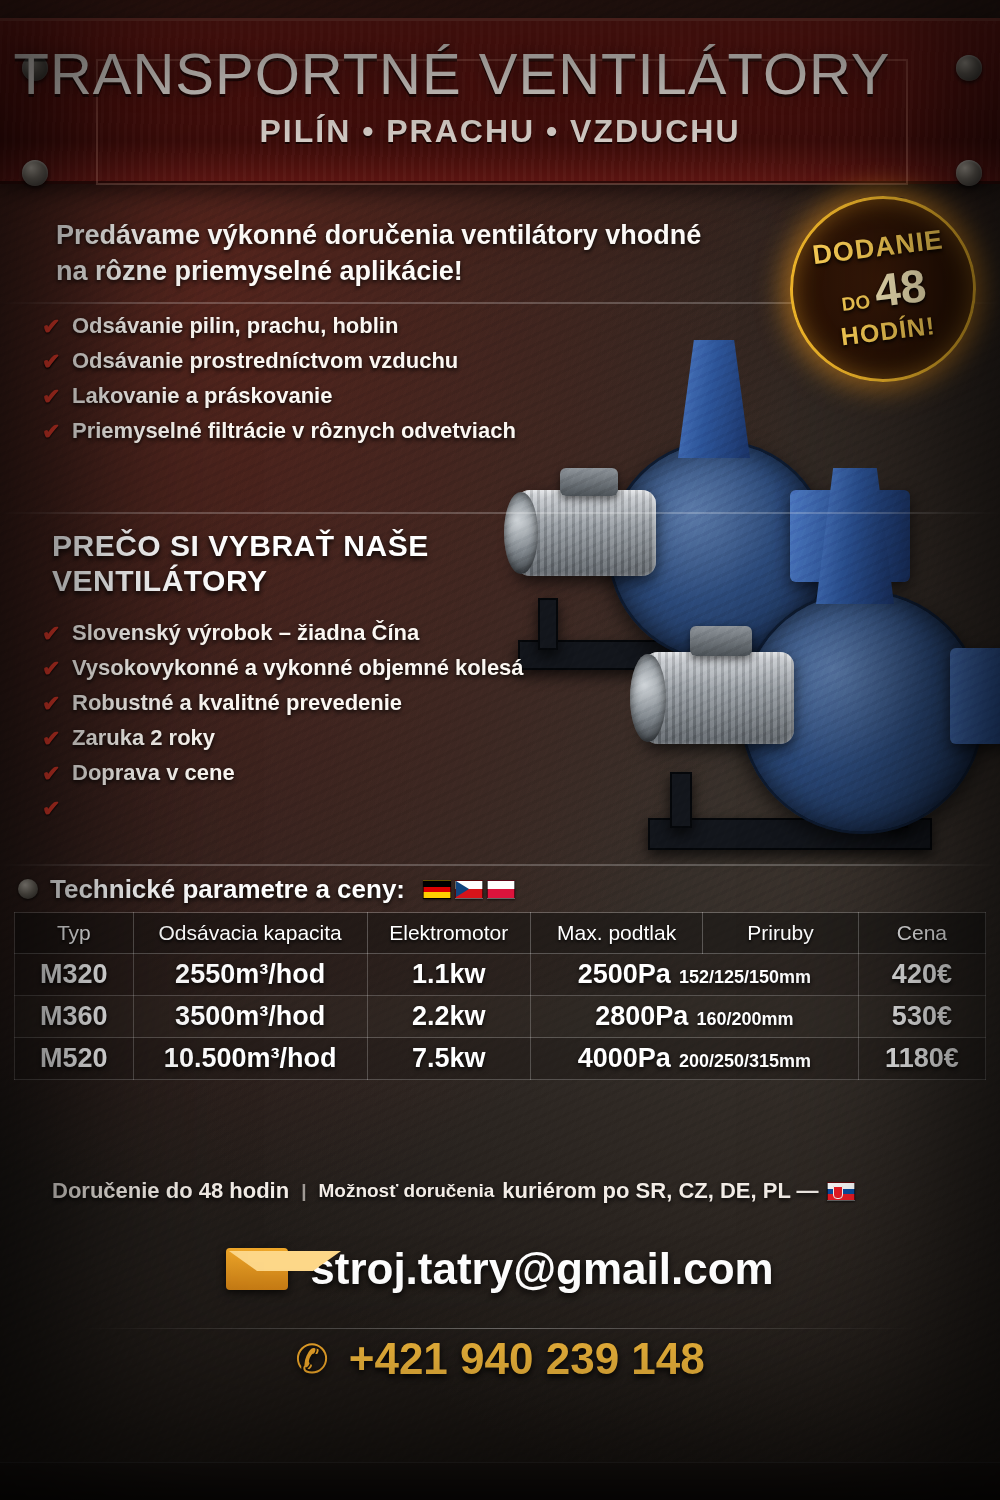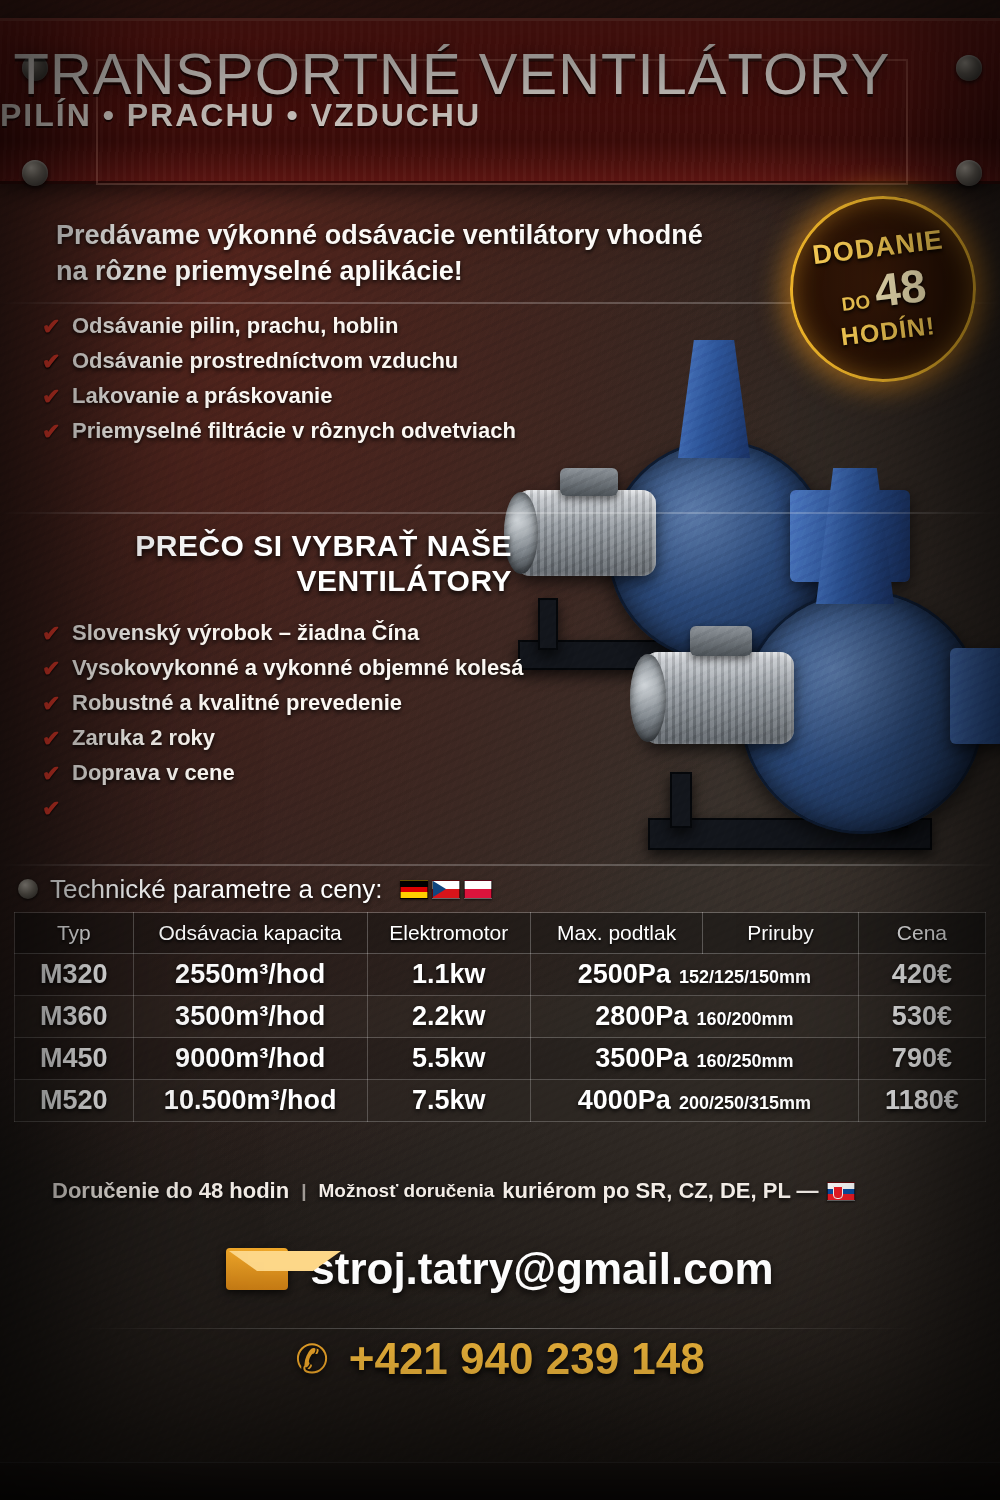--- a/index.html
+++ b/index.html
@@ -53,21 +53,21 @@
   .plate-frame{
     position:absolute;left:96px;top:38px;width:808px;height:122px;
     border:2px solid rgba(255,190,170,.25);
   }
   .title{
     position:absolute;left:0;top:40px;width:904px;text-align:center;
     font-size:58px;font-weight:normal;letter-spacing:1px;color:#f3ece6;
     text-shadow:0 3px 0 rgba(0,0,0,.55), 0 0 18px rgba(0,0,0,.6);
   }
   .subtitle{
-    position:absolute;left:0;top:97px;width:1000px;
+    position:absolute;left:0;top:113px;width:1000px;text-align:center;
     font-size:32px;font-weight:bold;letter-spacing:2px;color:#efe6df;
     text-shadow:0 2px 0 rgba(0,0,0,.6);
   }
 
   
   .intro{
     position:absolute;left:56px;top:218px;width:660px;
     color:#fdfbf8;font-size:27px;font-weight:bold;line-height:1.32;
     text-shadow:0 2px 4px rgba(0,0,0,.85);
   }
@@ -81,21 +81,20 @@
   }
   ul.bullets li .tick{
     position:absolute;left:0;top:1px;color:#e03a2a;font-size:22px;font-weight:bold;
     text-shadow:0 1px 2px rgba(0,0,0,.9);
   }
   .list-a{position:absolute;left:42px;top:313px;width:530px;}
   .why-title{
     position:absolute;left:52px;top:528px;width:460px;
     color:#fff;font-size:30px;font-weight:bold;line-height:1.18;letter-spacing:.5px;
     text-shadow:0 3px 5px rgba(0,0,0,.9);
-    text-align:right;
   }
   .list-b{position:absolute;left:42px;top:620px;width:540px;}
   .list-b li{margin-bottom:14px;}
 
   
   .hr{
     position:absolute;height:2px;left:0;width:1000px;
     background:linear-gradient(90deg,rgba(255,255,255,0) 0%,rgba(255,255,255,.22) 12%,rgba(255,255,255,.22) 88%,rgba(255,255,255,0) 100%);
   }
   .hr1{top:302px}
@@ -159,21 +158,21 @@
   .tech-head{
     position:absolute;left:18px;top:872px;width:560px;height:34px;
     display:flex;align-items:center;gap:12px;
   }
   .tech-dot{
     width:20px;height:20px;border-radius:50%;
     background:radial-gradient(circle at 35% 30%,#cfc8bd 0%,#787268 50%,#2f2c28 100%);
     box-shadow:0 1px 3px rgba(0,0,0,.8);
   }
   .tech-title{
-    color:#fff;font-size:26px;font-weight:normal;text-shadow:0 2px 4px rgba(0,0,0,.9);
+    color:#fff;font-size:26px;font-weight:bold;text-shadow:0 2px 4px rgba(0,0,0,.9);
   }
   .flags{display:flex;gap:4px;align-items:center;margin-left:6px;}
   .flag{width:26px;height:17px;border:1px solid rgba(0,0,0,.6);box-shadow:0 1px 2px rgba(0,0,0,.6);}
   .flag-sk{background:linear-gradient(180deg,#fff 0 33%,#0b4ea2 33% 66%,#ee1c25 66% 100%);position:relative;}
   .flag-sk:after{content:"";position:absolute;left:5px;top:3px;width:8px;height:11px;background:#ee1c25;border:1px solid #fff;border-radius:1px 1px 4px 4px;}
   .flag-cz{background:linear-gradient(180deg,#fff 0 50%,#d7141a 50% 100%);position:relative;}
   .flag-cz:after{content:"";position:absolute;left:0;top:0;border-style:solid;border-width:8.5px 0 8.5px 13px;border-color:transparent transparent transparent #11457e;}
   .flag-de{background:linear-gradient(180deg,#000 0 33%,#dd0000 33% 66%,#ffce00 66% 100%);}
   .flag-pl{background:linear-gradient(180deg,#fff 0 50%,#dc143c 50% 100%);}
 
@@ -284,21 +283,21 @@
   <div class="header-plate">
     <div class="plate-frame"></div>
     <div class="rivet r1"></div>
     <div class="rivet r2"></div>
   </div>
   <div class="rivet r3"></div>
   <div class="rivet r4"></div>
   <div class="title">TRANSPORTNÉ VENTILÁTORY</div>
   <div class="subtitle">PILÍN • PRACHU • VZDUCHU</div>
 
-  <div class="intro">Predávame výkonné odsávacie ventilátory vhodné na rôzne priemyselné aplikácie!</div>
+  <div class="intro">Predávame výkonné doručenia ventilátory vhodné na rôzne priemyselné aplikácie!</div>
 
   <div class="hr hr1"></div>
 
   <ul class="bullets list-a">
     <li><span class="tick">✔</span><span>Odsávanie pilin, prachu, hoblin</span></li>
     <li><span class="tick">✔</span></li>
     <li><span class="tick">✔</span><span>Odsávanie prostredníctvom vzduchu</span></li>
     <li><span class="tick">✔</span><span>Lakovanie a práskovanie</span></li>
     <li><span class="tick">✔</span><span>Priemyselné filtrácie v rôznych odvetviach</span></li>
   </ul>
@@ -361,29 +360,20 @@
       <tr>
         <td>M360</td>
         <td>3500m³/hod</td>
         <td>2.2kw</td>
         <td colspan="2">
           <span>2800Pa</span><span class="sub">160/200mm</span>
         </td>
         <td>530€</td>
       </tr>
       <tr>
-        <td>M450</td>
-        <td>9000m³/hod</td>
-        <td>5.5kw</td>
-        <td colspan="2">
-          <span>3500Pa</span><span class="sub">160/250mm</span>
-        </td>
-        <td>790€</td>
-      </tr>
-      <tr>
         <td>M520</td>
         <td>10.500m³/hod</td>
         <td>7.5kw</td>
         <td colspan="2">
           <span>4000Pa</span><span class="sub">200/250/315mm</span>
         </td>
         <td>1180€</td>
       </tr>
     </tbody>
   </table>

